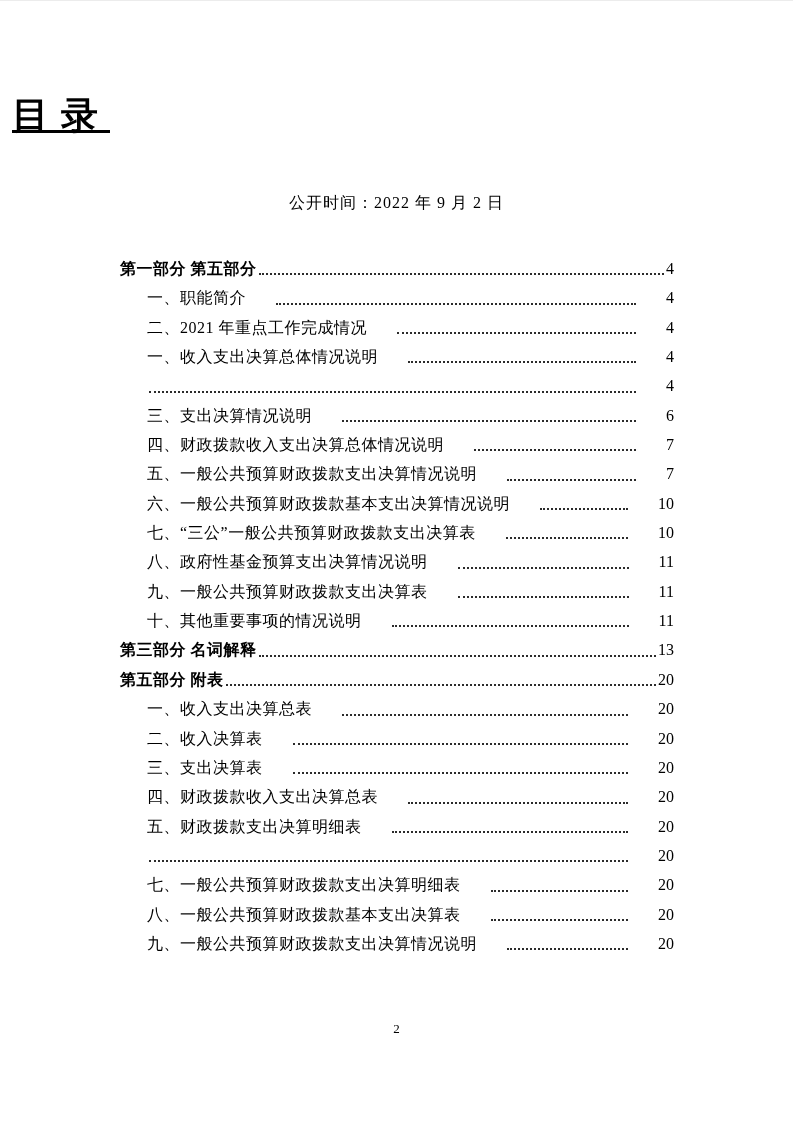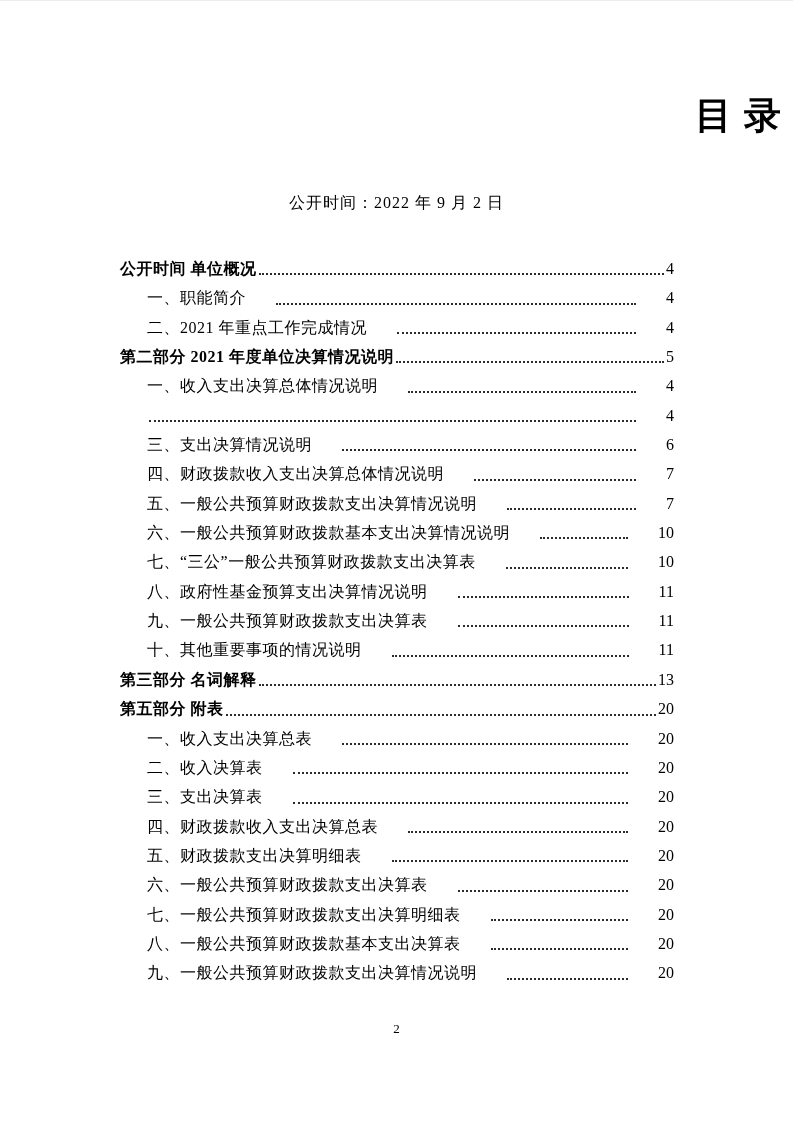--- a/index.html
+++ b/index.html
@@ -20,27 +20,28 @@
     inset: 0;
     background: #ffffff;
     border-top: 1px solid #ececec;
   }
   .doc-title {
     position: absolute;
     top: 90px;
     left: 0;
     width: 100%;
     margin: 0;
-    text-align: right;
+    text-align: left;
     font-family: "Liberation Sans", "DejaVu Sans", sans-serif;
     font-weight: bold;
     font-size: 37px;
     letter-spacing: 12px;
     text-indent: 12px;
     color: #000;
+    text-decoration: underline;
   }
   .publish-time {
     position: absolute;
     top: 192px;
     left: 0;
     width: 100%;
     text-align: center;
     font-size: 16px;
     letter-spacing: 1px;
   }
@@ -96,38 +97,33 @@
   }
 </style>
 </head>
 <body>
 
 <div class="page">
   <h1 class="doc-title">目录</h1>
   <div class="publish-time">公开时间：2022 年 9 月 2 日</div>
   <nav class="toc">
       <div class="toc-row level-1">
-    <span class="toc-label">公开时间 单位概况</span>
+    <span class="toc-label">第一部分 第五部分</span>
     <span class="toc-leader"></span>
     <span class="toc-page">4</span>
   </div>
       <div class="toc-row level-2">
     <span class="toc-label">一、职能简介</span>
     <span class="toc-leader"></span>
     <span class="toc-page">4</span>
   </div>
       <div class="toc-row level-2">
     <span class="toc-label">二、2021 年重点工作完成情况</span>
     <span class="toc-leader"></span>
     <span class="toc-page">4</span>
-  </div>
-      <div class="toc-row level-1">
-    <span class="toc-label">第二部分 2021 年度单位决算情况说明</span>
-    <span class="toc-leader"></span>
-    <span class="toc-page">5</span>
   </div>
       <div class="toc-row level-2">
     <span class="toc-label">一、收入支出决算总体情况说明</span>
     <span class="toc-leader"></span>
     <span class="toc-page">4</span>
   </div>
       <div class="toc-row level-2">
     <span class="toc-leader"></span>
     <span class="toc-page">4</span>
   </div>
@@ -200,21 +196,20 @@
     <span class="toc-label">四、财政拨款收入支出决算总表</span>
     <span class="toc-leader"></span>
     <span class="toc-page">20</span>
   </div>
       <div class="toc-row level-2">
     <span class="toc-label">五、财政拨款支出决算明细表</span>
     <span class="toc-leader"></span>
     <span class="toc-page">20</span>
   </div>
       <div class="toc-row level-2">
-    <span class="toc-label">六、一般公共预算财政拨款支出决算表</span>
     <span class="toc-leader"></span>
     <span class="toc-page">20</span>
   </div>
       <div class="toc-row level-2">
     <span class="toc-label">七、一般公共预算财政拨款支出决算明细表</span>
     <span class="toc-leader"></span>
     <span class="toc-page">20</span>
   </div>
       <div class="toc-row level-2">
     <span class="toc-label">八、一般公共预算财政拨款基本支出决算表</span>

